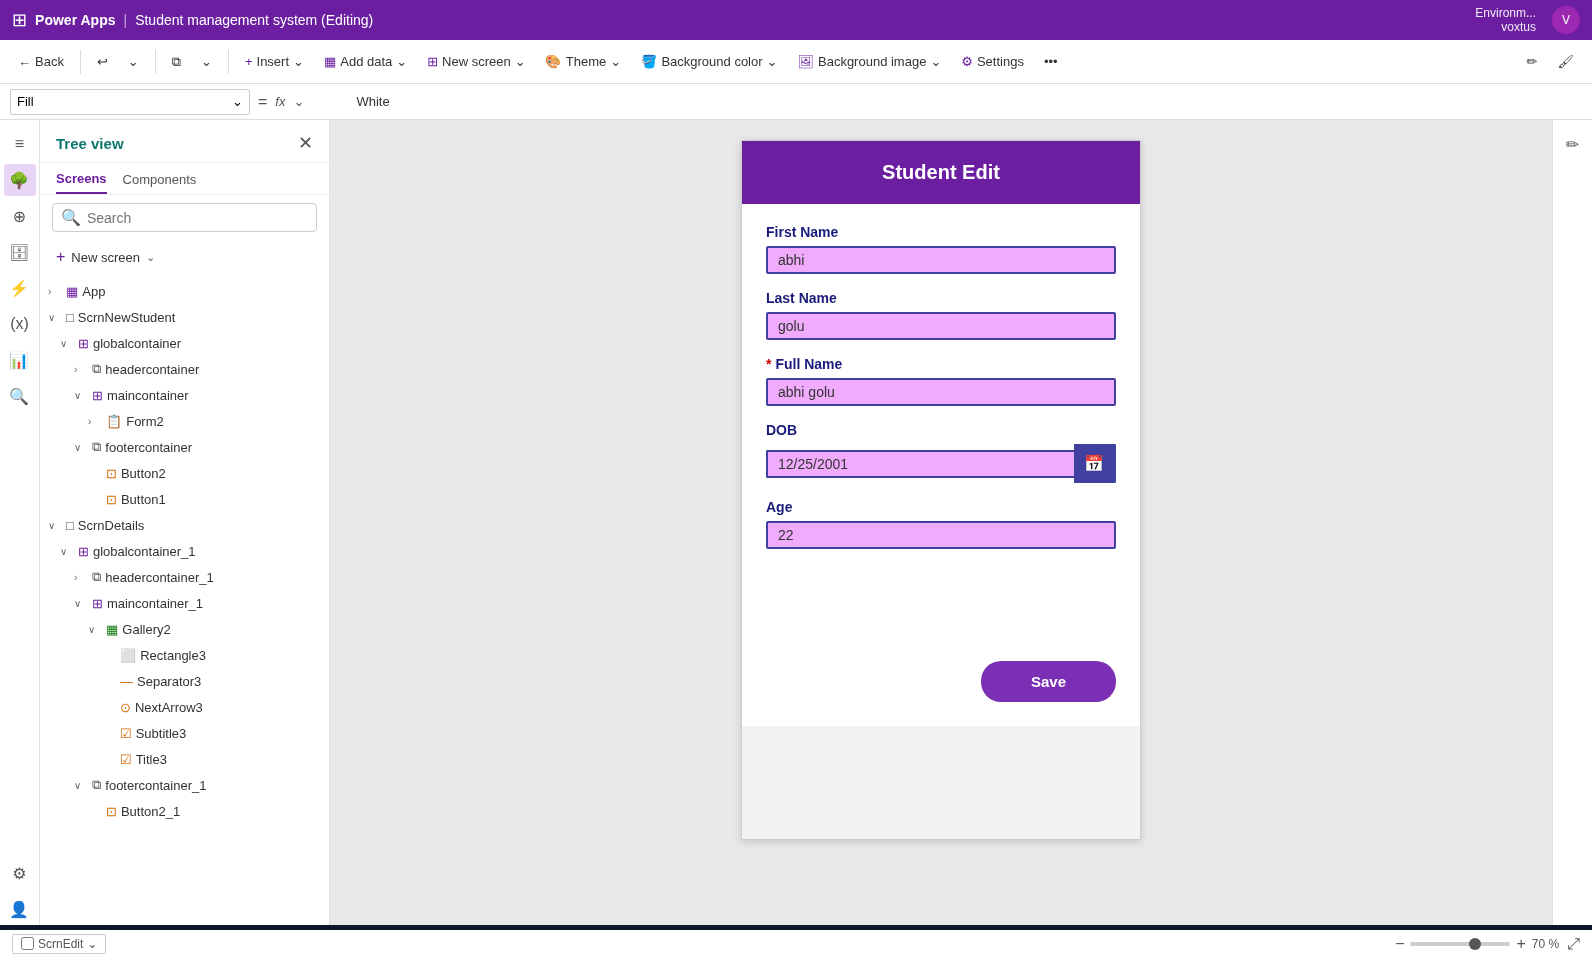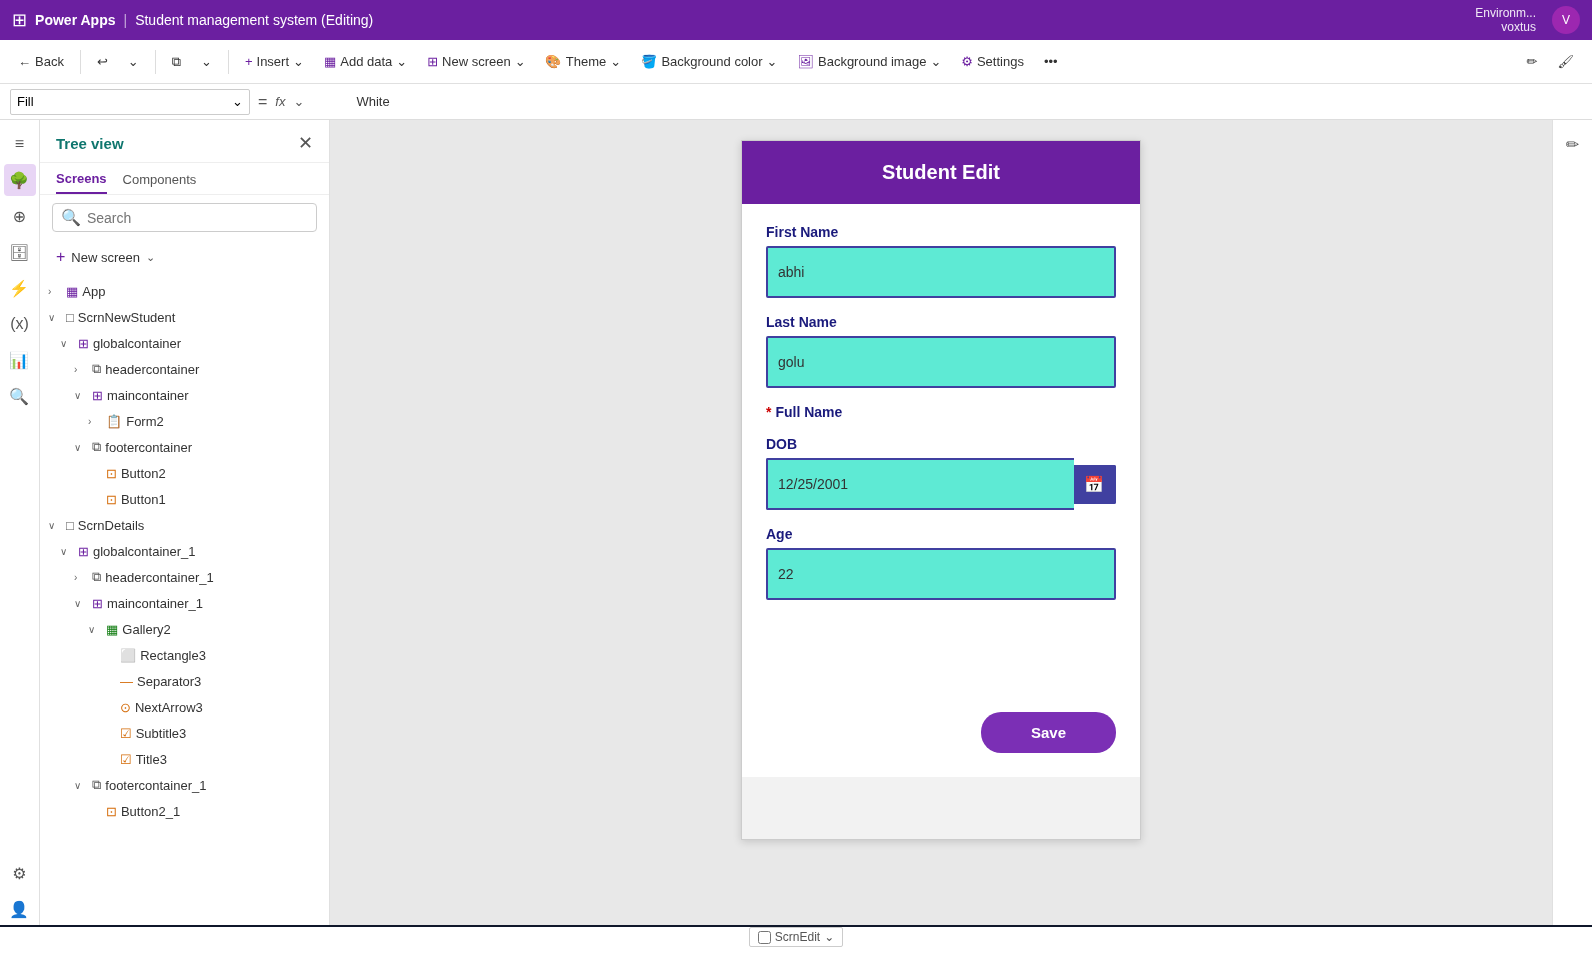--- a/index.html
+++ b/index.html
@@ -174,22 +174,22 @@
 
     .field-group { margin-bottom: 16px; }
     .field-label {
       font-size: 14px; font-weight: 700;
       color: #1a1a7c; margin-bottom: 6px;
       display: flex; align-items: center; gap: 4px;
     }
     .field-required { color: #c00; font-weight: 700; }
     .field-input {
       width: 100%; border: 2px solid #4040a0;
-      border-radius: 2px; padding: 16px 10px;
-      font-size: 14px; color: #333; background: #5eead4;
+      border-radius: 2px; padding: 4px 10px;
+      font-size: 14px; color: #333; background: #f0abfc;
       outline: none;
     }
     .field-input-row {
       display: flex; align-items: center;
     }
     .field-input-row .field-input { flex: 1; border-right: none; border-radius: 2px 0 0 2px; }
     .calendar-btn {
       border: 2px solid #4040a0; border-left: none;
       background: #4040a0; color: white;
       padding: 8px 10px; cursor: pointer;
@@ -228,28 +228,27 @@
     .right-sidebar-btn {
       width: 32px; height: 32px; display: flex; align-items: center;
       justify-content: center; border-radius: 4px; cursor: pointer;
       color: #555; font-size: 16px; border: none; background: transparent;
     }
 
     
     .bottom-bar {
       height: 32px;
       background: white;
-      border-top: 2px solid #0f172a;
+      border-top: 5px solid #0f172a;
       display: flex;
       align-items: center;
       padding: 0 12px;
       gap: 8px;
       font-size: 12px;
       color: #555;
-      flex-direction: column;
     }
     .bottom-screen-tag {
       display: flex; align-items: center; gap: 4px;
       padding: 2px 8px; border: 1px solid #ccc;
       border-radius: 2px; cursor: pointer;
       font-size: 12px;
     }
     .zoom-controls {
       margin-left: auto;
       display: flex; align-items: center; gap: 6px;
@@ -546,20 +545,21 @@
             <span>Last Name</span>
           </div>
           <input class="field-input" type="text" value="golu" style="">
         </div>
 
         <div class="field-group">
           <div class="field-label">
             <span class="field-required">*</span>
             <span>Full Name</span>
           </div>
+          <input class="field-input" type="text" value="abhi golu" style="">
         </div>
 
         <div class="field-group">
           <div class="field-label">
             <span>DOB</span>
           </div>
           <div class="field-input-row">
             <input class="field-input" type="text" value="12/25/2001" style="">
             <button class="calendar-btn">
               <span>📅</span>

